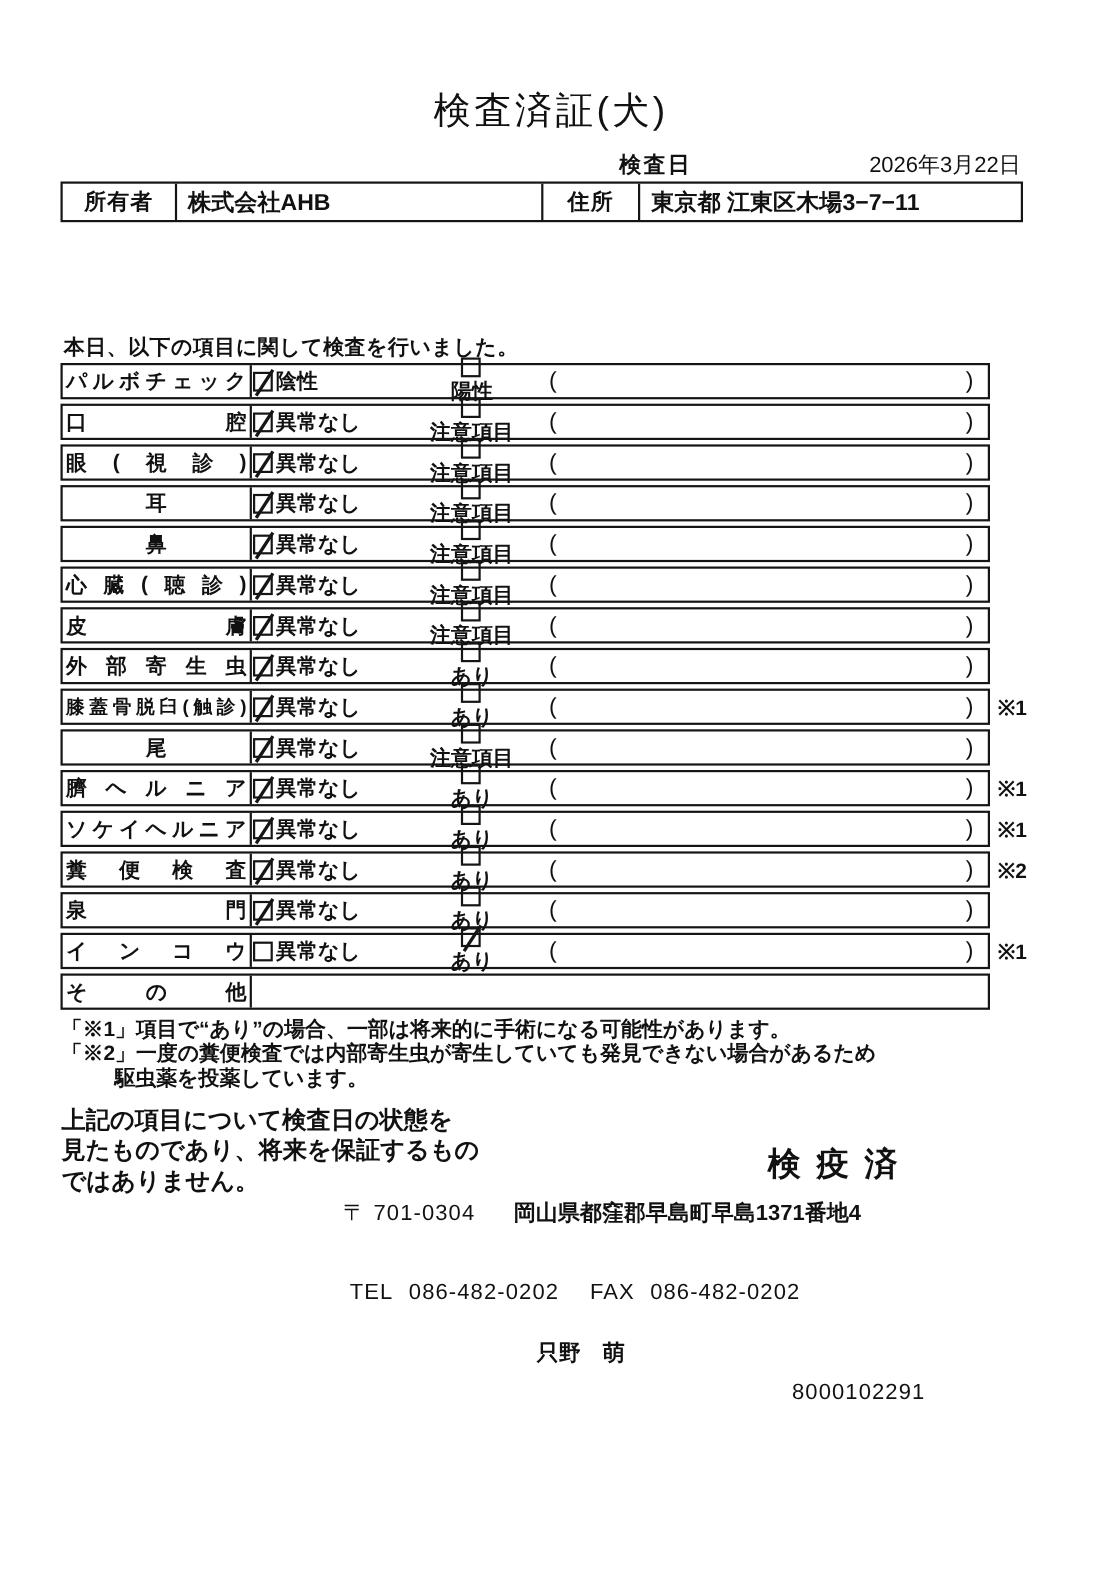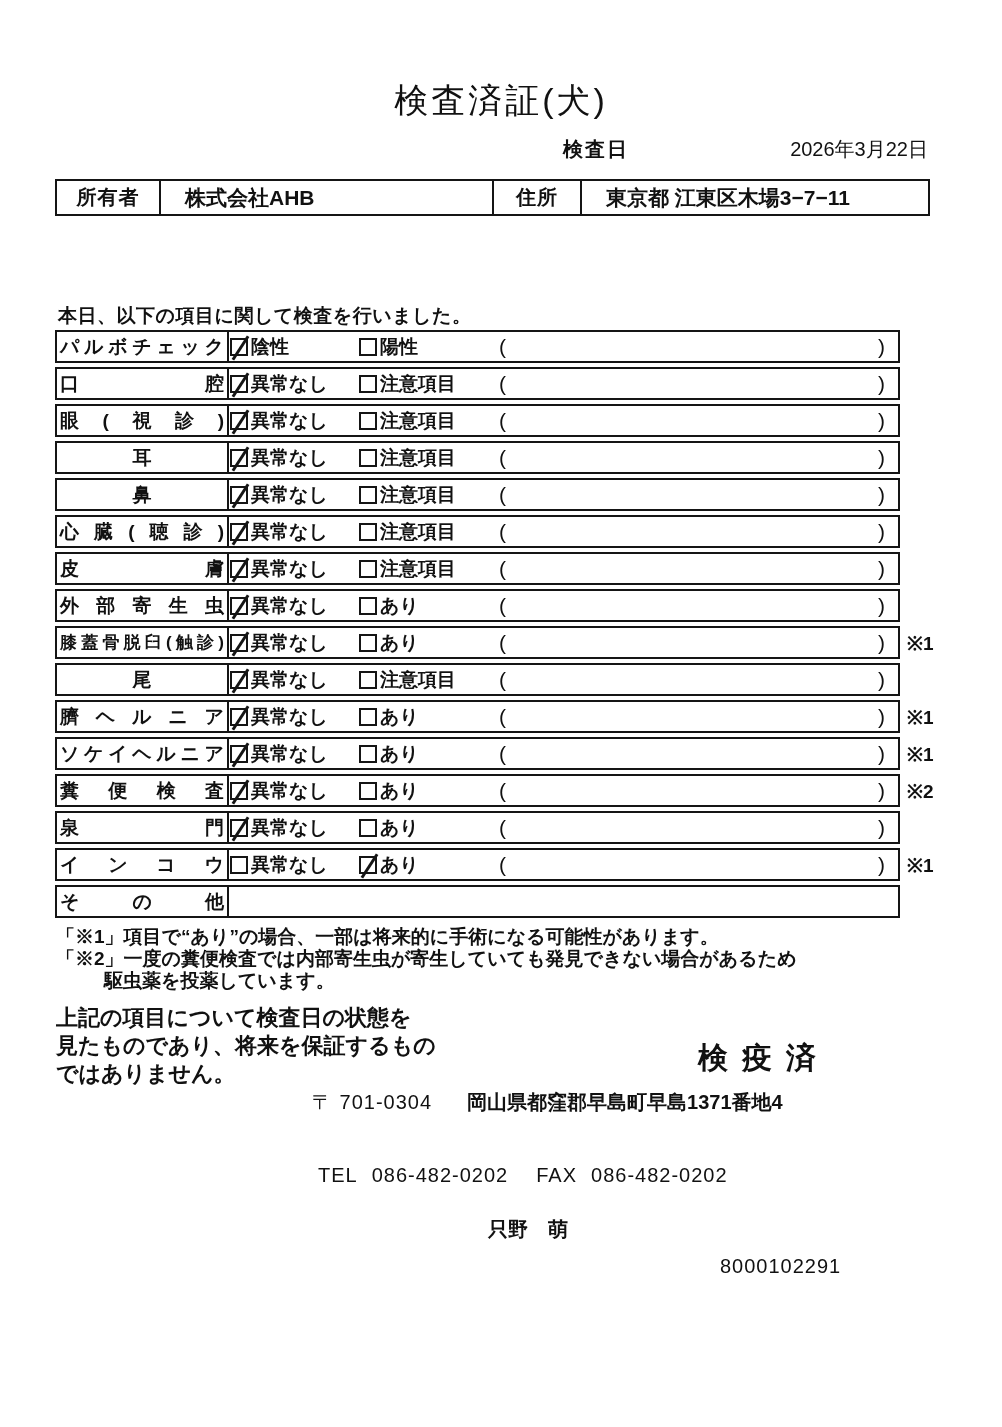--- a/index.html
+++ b/index.html
@@ -22,23 +22,23 @@
   .date-row .lbl { font-weight:bold; letter-spacing:2px; }
   
   .hdr-table { position:absolute; left:55px; width:875px; border:2px solid #151515; box-sizing:border-box; }
   .hdr-row { display:grid; }
   .hdr-cell {
     display:flex; align-items:center; box-sizing:border-box;
     border-left:2px solid #151515; font-size:20px; overflow:hidden; white-space:nowrap;
   }
   .hdr-cell:first-child { border-left:none; }
   .hdr-cell.lab { justify-content:center; font-weight:bold; letter-spacing:1px; }
-  .hdr-cell.val { padding-left:24px; font-weight:bold; font-size:21px; }
+  .hdr-cell.val { padding-left:10px; font-weight:bold; font-size:21px; }
   .hdr-cell.val.num { font-weight:normal; letter-spacing:1px; font-size:22px; }
-  #owner-table { top:179px; height:37px; }
+  #owner-table { top:165px; height:37px; }
   #owner-table .hdr-row { grid-template-columns:102px 333px 88px 352px; height:33px; }
   #pet-table { top:214px; height:83px; }
   #pet-table .row1 { grid-template-columns:102px 333px 88px 94px 63px 195px; height:39px; border-bottom:2px solid #151515; }
   #pet-table .row2 { grid-template-columns:102px 333px 88px 352px; height:38px; }
   .weight-val { justify-content:flex-end !important; padding-right:10px; }
   .weight-val .wnum { font-weight:normal; font-size:22px; }
   .weight-val .wunit { font-weight:normal; font-size:19px; margin-left:15px; }
   .no-lab { font-weight:normal !important; }
   
   .intro {
@@ -52,21 +52,21 @@
   .label-cell {
     width:172px; box-sizing:border-box; border-right:2px solid #151515;
     display:flex; align-items:center; justify-content:space-between;
     padding:0 3px; font-weight:bold; font-size:19px; white-space:nowrap;
   }
   .label-cell.single { justify-content:center; }
   .label-cell.long { font-size:17px; }
   .content-cell { flex:1; display:flex; align-items:center; padding-left:1px; min-width:0; }
   .opt { display:flex; align-items:center; font-weight:bold; font-size:19px; white-space:nowrap; }
   .opt.opt1 { width:129px; }
-  .opt.opt2 { width:140px; }
+  .opt.opt2 { width:140px;flex-direction:column; }
   .chk {
     width:14px; height:14px; border:2px solid #151515; box-sizing:content-box;
     margin-right:3px; position:relative; flex:none;
   }
   .chk.checked::after {
     content:""; position:absolute; left:7px; top:-6px; width:3px; height:28px;
     background:#151515; transform:rotate(33deg); transform-origin:center;
   }
   .parens {
     flex:1; display:flex; justify-content:space-between; align-items:center;

